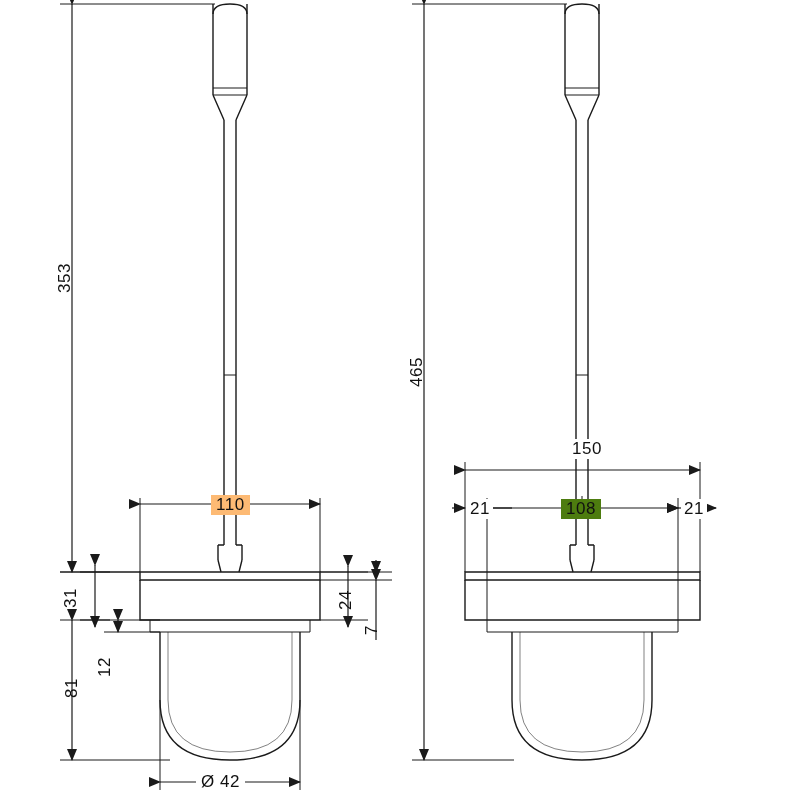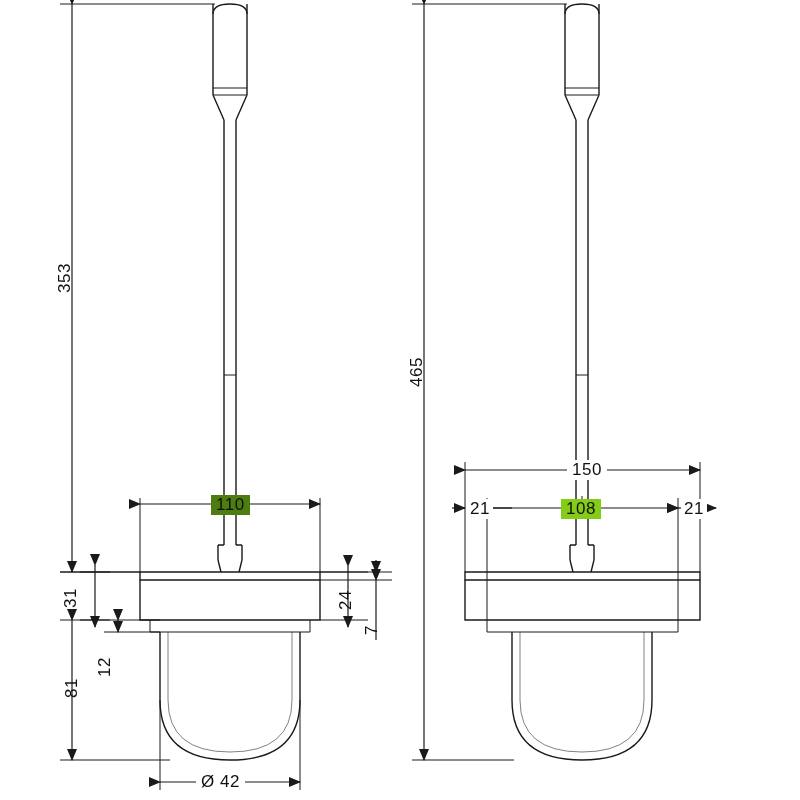--- a/index.html
+++ b/index.html
@@ -147,27 +147,27 @@
       <path d="M487,508 L678,508" stroke-width="1.2" marker-start="url(#ah)" marker-end="url(#ah)"></path>
 
       <path d="M678,508 L700,508" stroke-width="1.2" marker-start="url(#ah)"></path>
       <path d="M700,508 L716,508" stroke-width="1.2" marker-end="url(#ah)"></path>
 
       <path d="M582,496 L582,520" stroke-dasharray="5 4"></path>
     </g>
   </svg>
 
   <div class="dim-label vert" style="left:50px; top:268px; transform:rotate(-90deg);">353</div>
-  <div class="dim-label" style="left:211px; top:495px; background:#4d7c0f; padding:0 5px;">110</div>
+  <div class="dim-label" style="left:211px; top:495px; background:#fdba74; padding:0 5px;">110</div>
   <div class="dim-label vert" style="left:61px; top:588px; transform:rotate(-90deg);">31</div>
   <div class="dim-label vert" style="left:95px; top:657px; transform:rotate(-90deg);">12</div>
   <div class="dim-label vert" style="left:62px; top:678px; transform:rotate(-90deg);">81</div>
   <div class="dim-label vert" style="left:336px; top:590px; transform:rotate(-90deg);">24</div>
   <div class="dim-label vert" style="left:367px; top:620px; transform:rotate(-90deg);">7</div>
   <div class="dim-label" style="left:196px; top:772px; background:#fff; padding:0 5px;">Ø 42</div>
 
   <div class="dim-label vert" style="left:402px; top:362px; transform:rotate(-90deg);">465</div>
-  <div class="dim-label" style="left:567px; top:460px; background:#fff; padding:0 5px;">150</div>
-  <div class="dim-label" style="left:561px; top:499px; background:#84cc16; padding:0 5px;">108</div>
+  <div class="dim-label" style="left:567px; top:439px; background:#fff; padding:0 5px;">150</div>
+  <div class="dim-label" style="left:561px; top:499px; background:#4d7c0f; padding:0 5px;">108</div>
   <div class="dim-label" style="left:467px; top:499px; background:#fff; padding:0 3px;">21</div>
   <div class="dim-label" style="left:681px; top:499px; background:#fff; padding:0 3px;">21</div>
 
 </div>
 
 </body></html>

